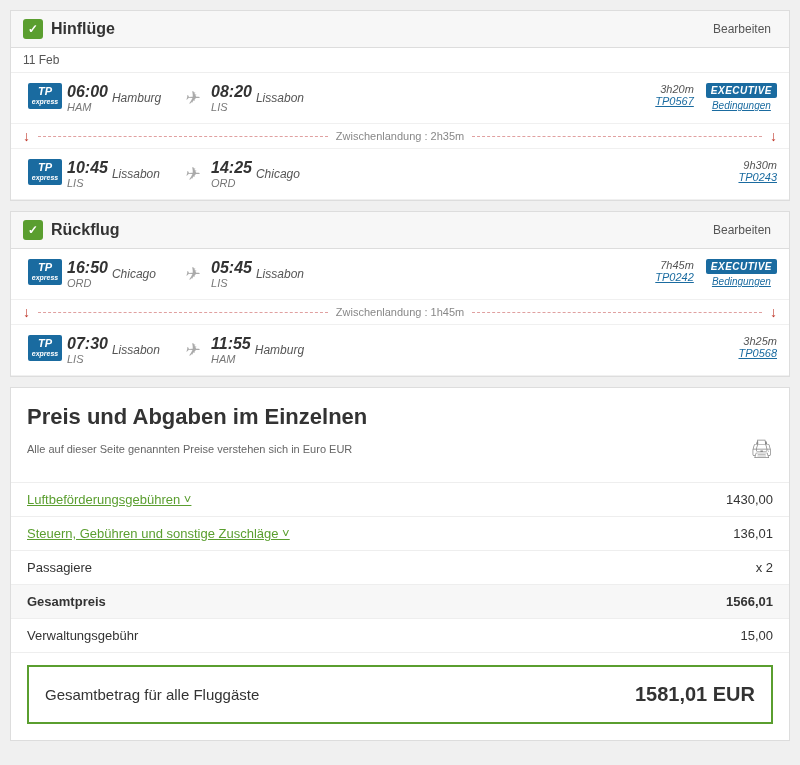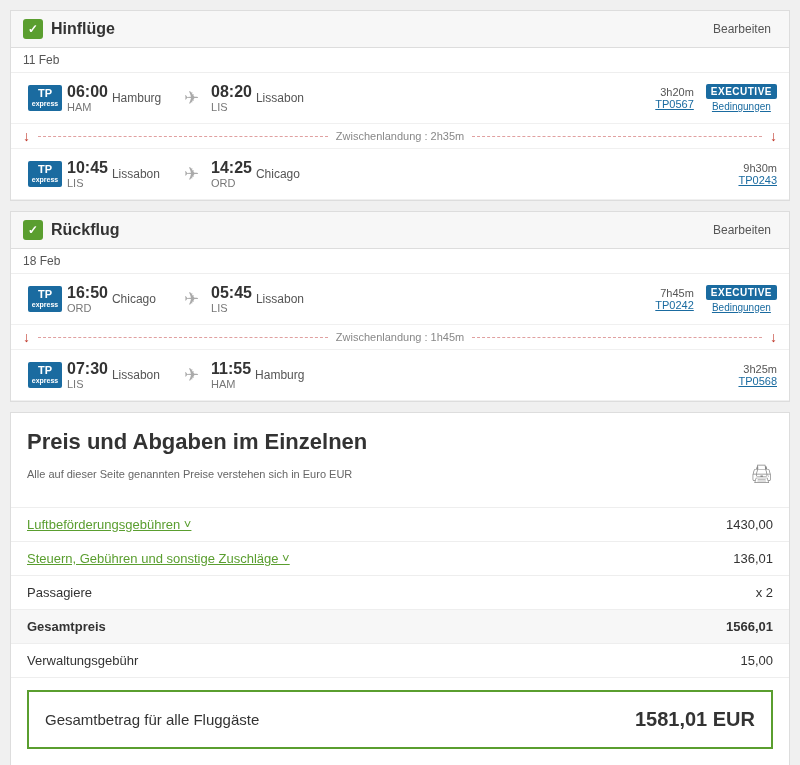--- a/index.html
+++ b/index.html
@@ -64,25 +64,25 @@
       padding: 5px 12px;
       font-size: 12px;
       color: #555;
       background: #fff;
       border-bottom: 1px solid #eee;
     }
 
     
     .flight-row {
       display: flex;
-      align-items: center;
       padding: 10px 12px;
       border-bottom: 1px solid #f0f0f0;
       background: #fff;
       position: relative;
+      font-style: italic;
     }
     .airline-logo {
       width: 44px;
       display: flex;
       flex-direction: column;
       align-items: center;
       flex-shrink: 0;
     }
     .logo-box {
       background: #1a6ba0;
@@ -346,21 +346,20 @@
   </div>
 
   <div class="flight-section">
     <div class="section-header">
       <div class="section-header-left">
         <div class="check-icon">✓</div>
         <span class="section-title">Rückflug</span>
       </div>
       <button class="bearbeiten-btn">Bearbeiten</button>
     </div>
-    <div class="date-row">18 Feb</div>
 
     <div class="flight-row">
       <div class="airline-logo">
         <div class="logo-box">
           <div class="tp-text">TP</div>
           <div class="express-text">express</div>
         </div>
       </div>
       <div class="flight-times">
         <div class="time-block">

